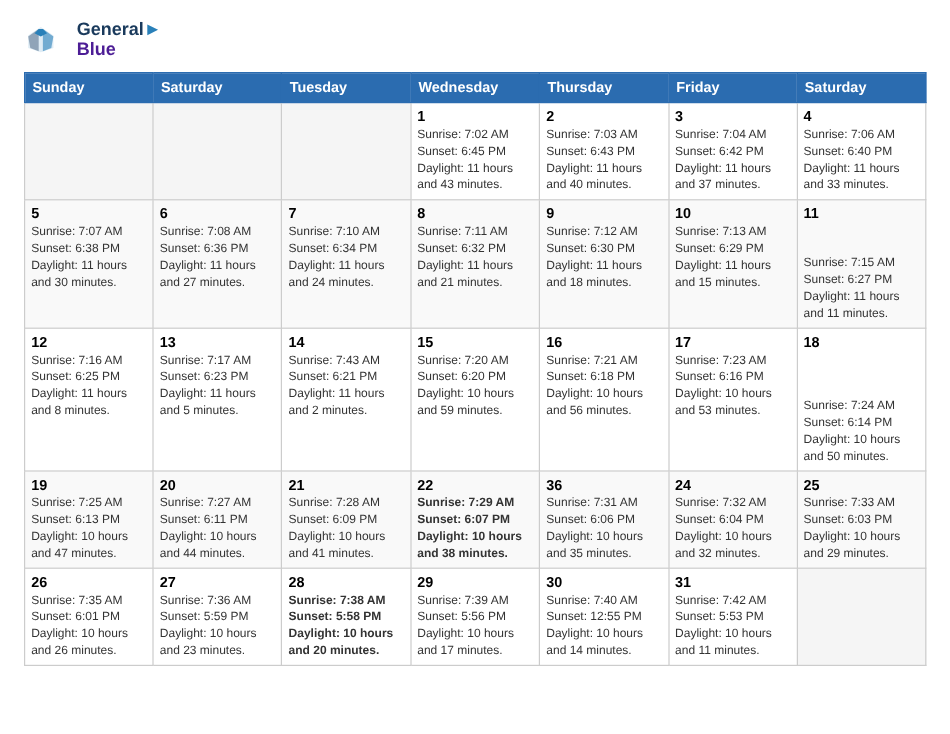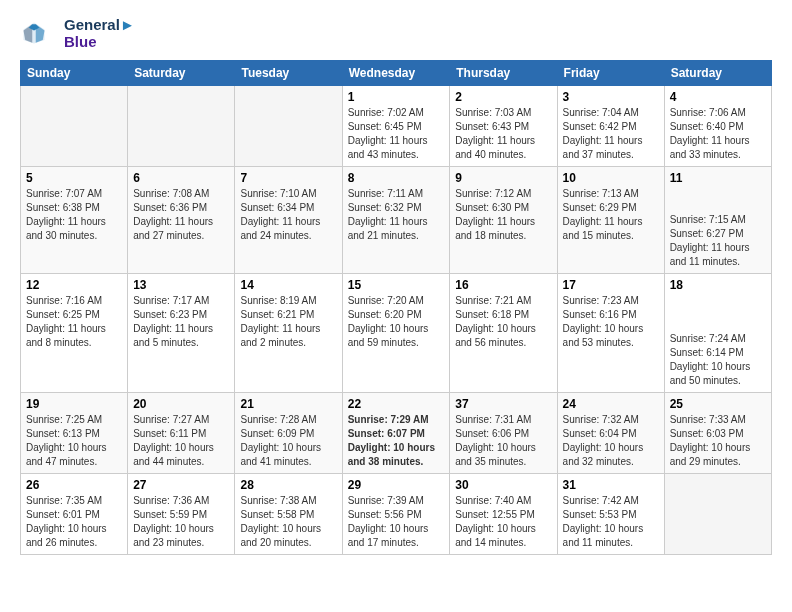--- a/index.html
+++ b/index.html
@@ -214,21 +214,21 @@
           </td>
           <td>
             <div class="day-num">13</div>
             <div class="day-info" style="white-space: pre-line;">Sunrise: 7:17 AM
 Sunset: 6:23 PM
 Daylight: 11 hours
 and 5 minutes.</div>
           </td>
           <td>
             <div class="day-num">14</div>
-            <div class="day-info" style="white-space: pre-line;">Sunrise: 8:19 AM
+            <div class="day-info" style="white-space: pre-line;">Sunrise: 7:43 AM
 Sunset: 6:21 PM
 Daylight: 11 hours
 and 2 minutes.</div>
           </td>
           <td>
             <div class="day-num">15</div>
             <div class="day-info" style="white-space: pre-line;">Sunrise: 7:20 AM
 Sunset: 6:20 PM
 Daylight: 10 hours
 and 59 minutes.</div>
@@ -278,21 +278,21 @@
 and 41 minutes.</div>
           </td>
           <td>
             <div class="day-num">22</div>
             <div class="day-info" style="white-space: pre-line; font-weight: bold;">Sunrise: 7:29 AM
 Sunset: 6:07 PM
 Daylight: 10 hours
 and 38 minutes.</div>
           </td>
           <td>
-            <div class="day-num">37</div>
+            <div class="day-num">36</div>
             <div class="day-info" style="white-space: pre-line;">Sunrise: 7:31 AM
 Sunset: 6:06 PM
 Daylight: 10 hours
 and 35 minutes.</div>
           </td>
           <td>
             <div class="day-num">24</div>
             <div class="day-info" style="white-space: pre-line;">Sunrise: 7:32 AM
 Sunset: 6:04 PM
 Daylight: 10 hours
@@ -316,21 +316,21 @@
           </td>
           <td>
             <div class="day-num">27</div>
             <div class="day-info" style="white-space: pre-line;">Sunrise: 7:36 AM
 Sunset: 5:59 PM
 Daylight: 10 hours
 and 23 minutes.</div>
           </td>
           <td>
             <div class="day-num">28</div>
-            <div class="day-info" style="white-space: pre-line;">Sunrise: 7:38 AM
+            <div class="day-info" style="white-space: pre-line; font-weight: bold;">Sunrise: 7:38 AM
 Sunset: 5:58 PM
 Daylight: 10 hours
 and 20 minutes.</div>
           </td>
           <td>
             <div class="day-num">29</div>
             <div class="day-info" style="white-space: pre-line;">Sunrise: 7:39 AM
 Sunset: 5:56 PM
 Daylight: 10 hours
 and 17 minutes.</div>

